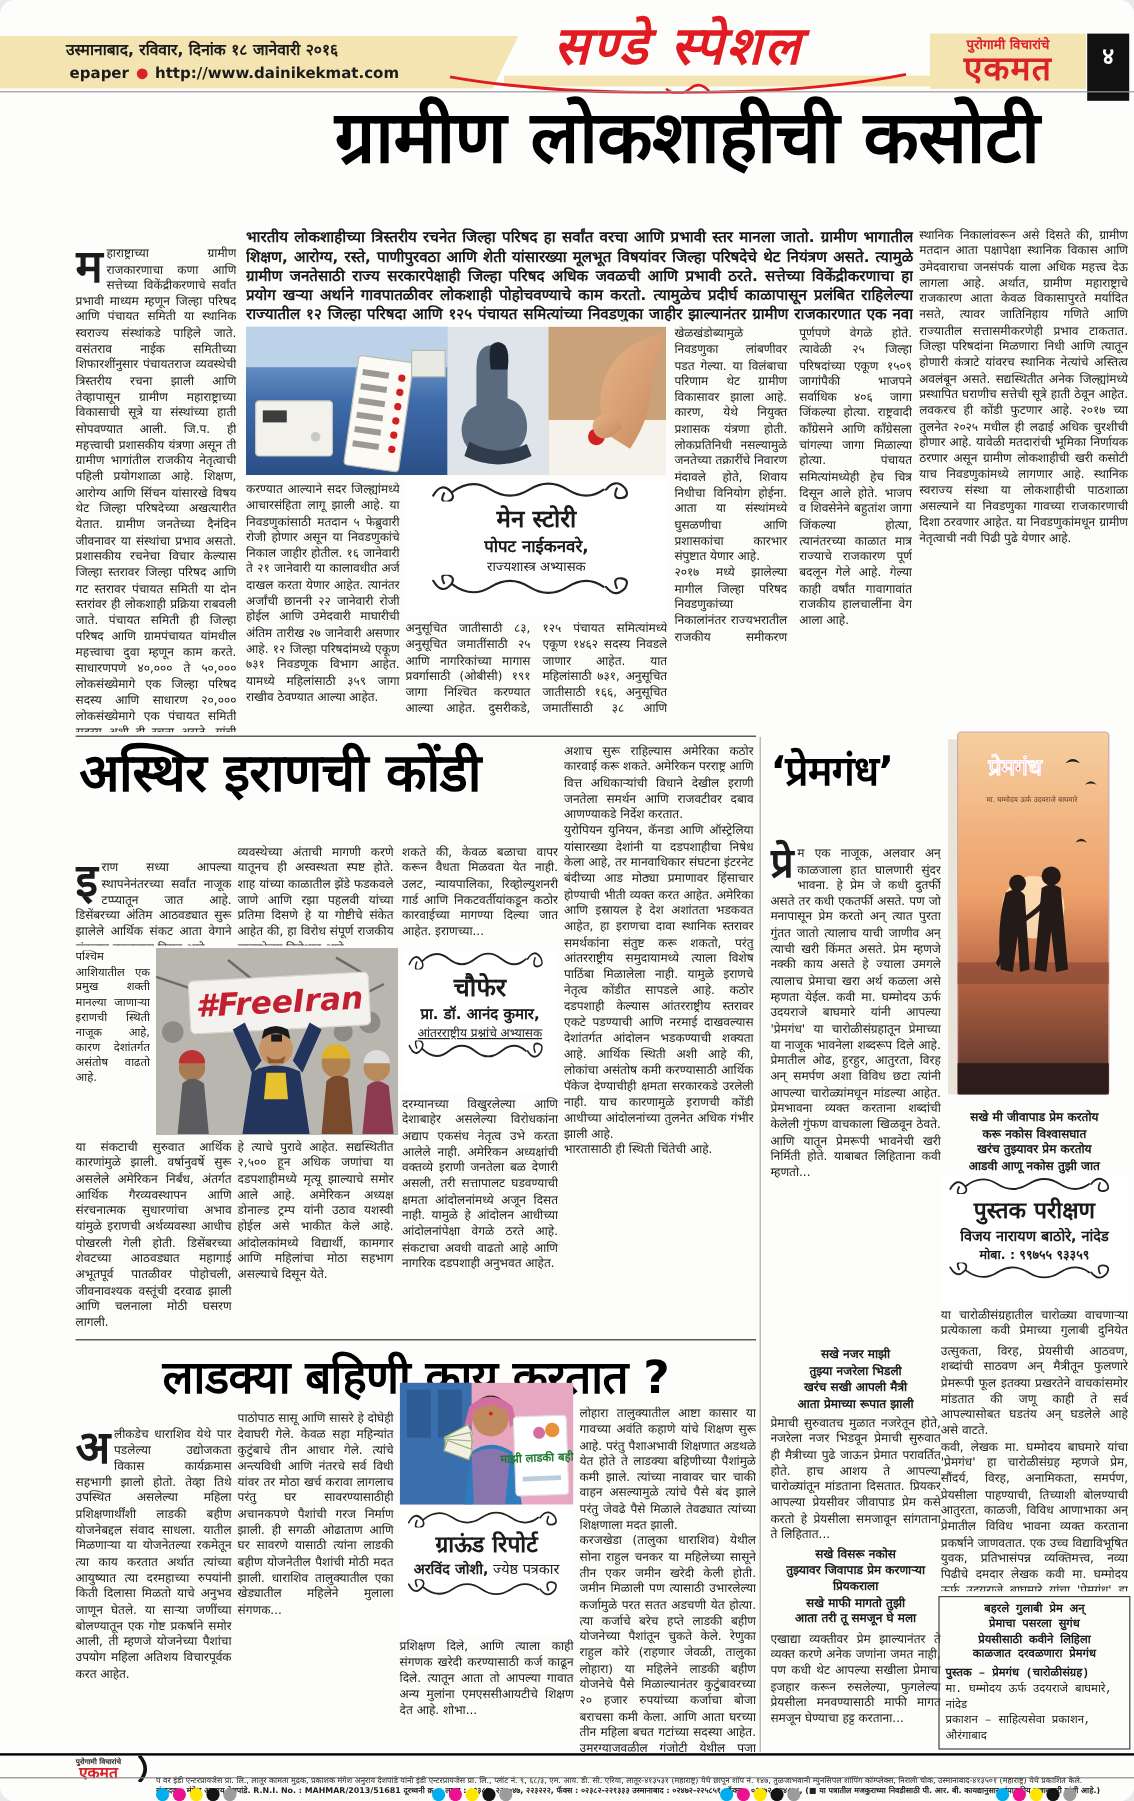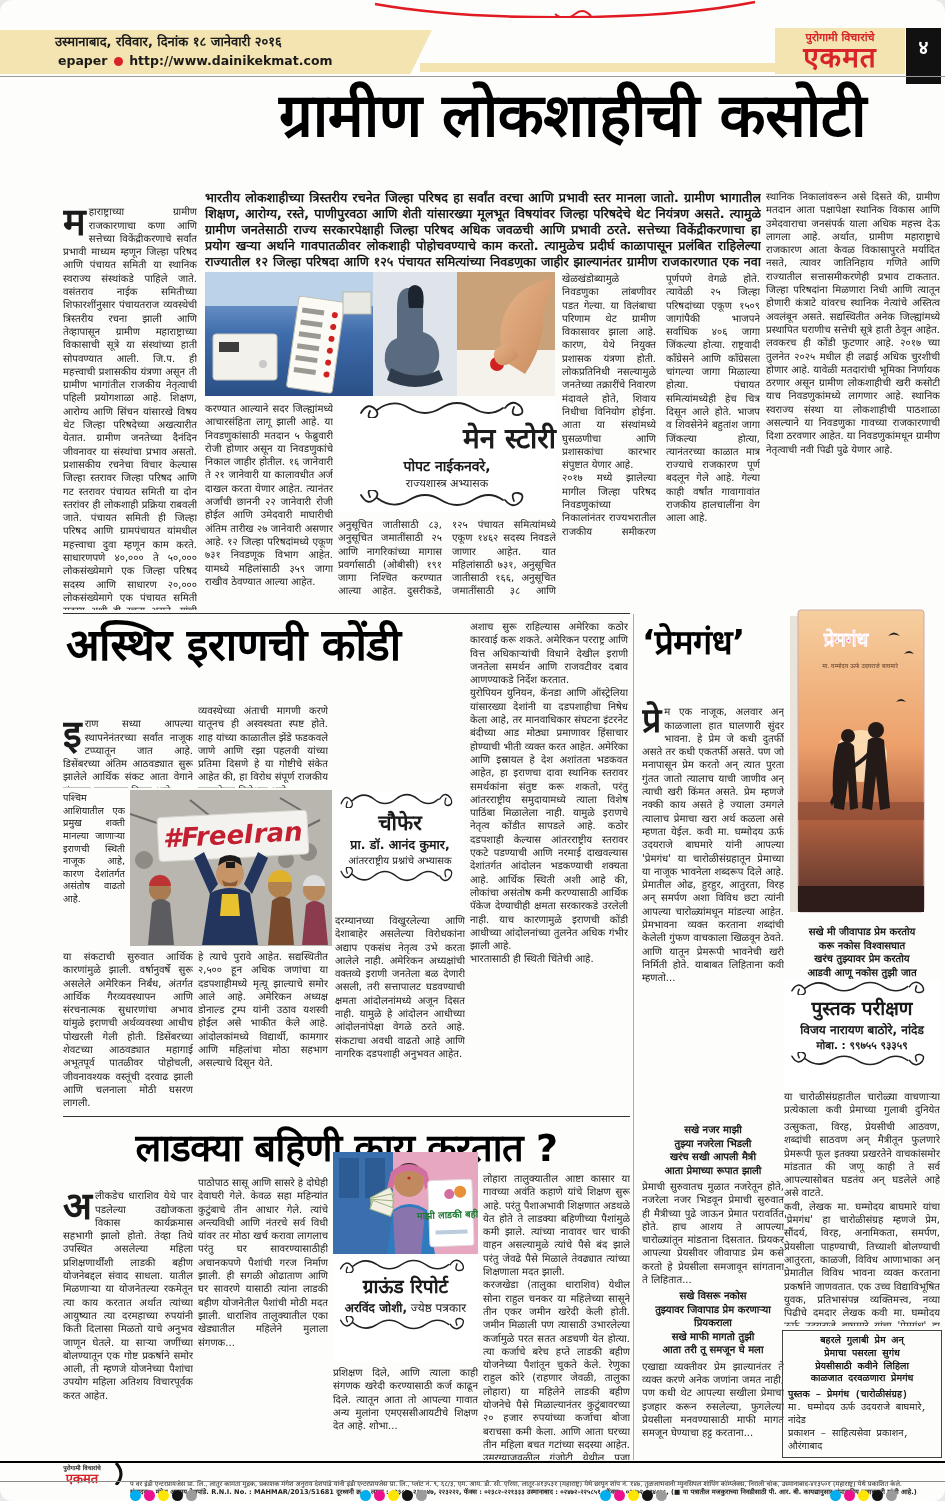--- a/index.html
+++ b/index.html
@@ -43,20 +43,21 @@
 
   <div class="abs bold" style="left:55px;top:32px;font-size:13px;">उस्मानाबाद, रविवार, दिनांक १८ जानेवारी २०१६</div>
 
   <div class="abs" style="left:58px;top:53px;font-size:12.5px;font-weight:bold;">
     <span>epaper</span>
     <span class="dot" style="width:9px;height:9px;background:#d8232a;vertical-align:middle;margin:0 2px;"></span>
     <span style="text-decoration:none;">http://www.dainikekmat.com</span>
   </div>
 
   <div class="abs" style="left:350px;top:6px;width:430px;height:72px;text-align:center;">
+    <span style="font-size:44px;font-weight:bold;font-style:italic;color:#e01b22;letter-spacing:2px;">सण्डे स्पेशल</span>
     <svg width="420" height="18" viewBox="0 0 420 18" style="display:block;margin:-6px auto 0;">
       <path d="M20,4 C120,22 300,22 400,2" fill="none" stroke="#e01b22" stroke-width="2.4"></path>
       <path d="M200,14 q10,8 20,0 q8,-7 16,2" fill="none" stroke="#e01b22" stroke-width="2"></path>
     </svg>
   </div>
 
   <div class="abs center" style="left:775px;top:29px;width:130px;">
     <div style="font-size:11px;font-weight:bold;color:#d8232a;">पुरोगामी विचारांचे</div>
     <div style="font-size:28px;font-weight:bold;color:#d8232a;line-height:1;letter-spacing:1px;">एकमत</div>
   </div>
@@ -127,21 +128,21 @@
     </svg>
   </div>
 
   <div class="abs body-text" style="left:562px;top:272px;width:198px;height:338px;column-count:2;column-gap:10px;">खेळखंडोब्यामुळे निवडणुका लांबणीवर पडत गेल्या. या विलंबाचा परिणाम थेट ग्रामीण विकासावर झाला आहे. कारण, येथे नियुक्त प्रशासक यंत्रणा होती. लोकप्रतिनिधी नसल्यामुळे जनतेच्या तक्रारींचे निवारण मंदावले होते, शिवाय निधीचा विनियोग होईना. आता या संस्थांमध्ये घुसळणीचा आणि प्रशासकांचा कारभार संपुष्टात येणार आहे.
 २०१७ मध्ये झालेल्या मागील जिल्हा परिषद निवडणुकांच्या निकालांनंतर राज्यभरातील राजकीय समीकरण पूर्णपणे वेगळे होते. त्यावेळी २५ जिल्हा परिषदांच्या एकूण १५०९ जागांपैकी भाजपने सर्वाधिक ४०६ जागा जिंकल्या होत्या. राष्ट्रवादी काँग्रेसने आणि काँग्रेसला चांगल्या जागा मिळाल्या होत्या. पंचायत समित्यांमध्येही हेच चित्र दिसून आले होते. भाजप व शिवसेनेने बहुतांश जागा जिंकल्या होत्या, त्यानंतरच्या काळात मात्र राज्याचे राजकारण पूर्ण बदलून गेले आहे. गेल्या काही वर्षांत गावागावांत राजकीय हालचालींना वेग आला आहे.</div>
 
   <div class="abs kicker" style="left:338px;top:400px;width:218px;height:112px;">
     <svg class="flour" width="184" height="18" viewBox="0 0 184 18">
         <use href="#fl"></use>
       </svg>
-    <div class="k-title" style="font-size:28px;text-align:right;">मेन स्टोरी</div>
+    <div class="k-title" style="font-size:20px;">मेन स्टोरी</div>
     <div class="k-author" style="font-size:14px;">पोपट नाईकनवरे,</div>
     <div style="font-size:11px;">राज्यशास्त्र अभ्यासक</div>
     <svg class="flour" width="184" height="18" viewBox="0 0 184 18" style="transform:scaleY(-1);">
         <use href="#fl"></use>
       </svg>
   </div>
 
   <div class="abs body-text" style="left:205px;top:402px;width:128px;height:208px;">करण्यात आल्याने सदर जिल्ह्यांमध्ये आचारसंहिता लागू झाली आहे. या निवडणुकांसाठी मतदान ५ फेब्रुवारी रोजी होणार असून या निवडणुकांचे निकाल जाहीर होतील. १६ जानेवारी ते २१ जानेवारी या कालावधीत अर्ज दाखल करता येणार आहेत. त्यानंतर अर्जांची छाननी २२ जानेवारी रोजी होईल आणि उमेदवारी माघारीची अंतिम तारीख २७ जानेवारी असणार आहे. १२ जिल्हा परिषदांमध्ये एकूण ७३१ निवडणूक विभाग आहेत. यामध्ये महिलांसाठी ३५९ जागा राखीव ठेवण्यात आल्या आहेत.</div>
   <div class="abs body-text" style="left:338px;top:518px;width:218px;height:92px;column-count:2;column-gap:10px;">अनुसूचित जातीसाठी ८३, अनुसूचित जमातींसाठी २५ आणि नागरिकांच्या मागास प्रवर्गासाठी (ओबीसी) १९१ जागा निश्चित करण्यात आल्या आहेत. दुसरीकडे, १२५ पंचायत समित्यांमध्ये एकूण १४६२ सदस्य निवडले जाणार आहेत. यात महिलांसाठी ७३१, अनुसूचित जातीसाठी १६६, अनुसूचित जमातींसाठी ३८ आणि ओबीसी प्रवर्गांसाठी ३४२ जागांचे आरक्षण जाहीर करण्यात आले आहे. या निवडणुकीचे सर्वांत महत्त्वाचे वैशिष्ट्य म्हणजे प्रत्येक मतदाराला दोन मते द्यावी लागणार आहेत. यामध्ये एक मत जिल्हा परिषद विभागाच्या उमेदवारासाठी असेल, तर दुसरे मत पंचायत समिती सदस्यासाठी द्यावे लागेल.</div>
   <div class="abs body-text" style="left:766px;top:190px;width:174px;height:420px;">स्थानिक निकालांवरून असे दिसते की, ग्रामीण मतदान आता पक्षापेक्षा स्थानिक विकास आणि उमेदवाराचा जनसंपर्क याला अधिक महत्त्व देऊ लागला आहे. अर्थात, ग्रामीण महाराष्ट्राचे राजकारण आता केवळ विकासापुरते मर्यादित नसते, त्यावर जातिनिहाय गणिते आणि राज्यातील सत्तासमीकरणेही प्रभाव टाकतात. जिल्हा परिषदांना मिळणारा निधी आणि त्यातून होणारी कंत्राटे यांवरच स्थानिक नेत्यांचे अस्तित्व अवलंबून असते. सद्यस्थितीत अनेक जिल्ह्यांमध्ये प्रस्थापित घराणीच सत्तेची सूत्रे हाती ठेवून आहेत. लवकरच ही कोंडी फुटणार आहे. २०१७ च्या तुलनेत २०२५ मधील ही लढाई अधिक चुरशीची होणार आहे. यावेळी मतदारांची भूमिका निर्णायक ठरणार असून ग्रामीण लोकशाहीची खरी कसोटी याच निवडणुकांमध्ये लागणार आहे. स्थानिक स्वराज्य संस्था या लोकशाहीची पाठशाळा असल्याने या निवडणुका गावच्या राजकारणाची दिशा ठरवणार आहेत. या निवडणुकांमधून ग्रामीण नेतृत्वाची नवी पिढी पुढे येणार आहे.</div>
@@ -151,20 +152,21 @@
   <div class="abs headline" style="left:66px;top:622px;width:470px;font-size:44px;line-height:1.05;white-space:nowrap;">अस्थिर इराणची कोंडी</div>
 
   <div class="abs body-text" style="left:470px;top:620px;width:158px;height:492px;">अशाच सुरू राहिल्यास अमेरिका कठोर कारवाई करू शकते. अमेरिकन परराष्ट्र आणि वित्त अधिकाऱ्यांची विधाने देखील इराणी जनतेला समर्थन आणि राजवटीवर दबाव आणण्याकडे निर्देश करतात.
 युरोपियन युनियन, कॅनडा आणि ऑस्ट्रेलिया यांसारख्या देशांनी या दडपशाहीचा निषेध केला आहे, तर मानवाधिकार संघटना इंटरनेट बंदीच्या आड मोठ्या प्रमाणावर हिंसाचार होण्याची भीती व्यक्त करत आहेत. अमेरिका आणि इस्रायल हे देश अशांतता भडकवत आहेत, हा इराणचा दावा स्थानिक स्तरावर समर्थकांना संतुष्ट करू शकतो, परंतु आंतरराष्ट्रीय समुदायामध्ये त्याला विशेष पाठिंबा मिळालेला नाही. यामुळे इराणचे नेतृत्व कोंडीत सापडले आहे. कठोर दडपशाही केल्यास आंतरराष्ट्रीय स्तरावर एकटे पडण्याची आणि नरमाई दाखवल्यास देशांतर्गत आंदोलन भडकण्याची शक्यता आहे. आर्थिक स्थिती अशी आहे की, लोकांचा असंतोष कमी करण्यासाठी आर्थिक पॅकेज देण्याचीही क्षमता सरकारकडे उरलेली नाही. याच कारणामुळे इराणची कोंडी आधीच्या आंदोलनांच्या तुलनेत अधिक गंभीर झाली आहे.
 भारतासाठी ही स्थिती चिंतेची आहे.</div>
 
   <div class="abs body-text" style="left:63px;top:704px;width:130px;height:84px;">
     <span class="dc">इ</span><span>राण सध्या आपल्या स्थापनेनंतरच्या सर्वांत नाजूक टप्प्यातून जात आहे. डिसेंबरच्या अंतिम आठवड्यात सुरू झालेले आर्थिक संकट आता वेगाने संकटात बदलताना दिसत आहे.</span>
   </div>
   <div class="abs body-text" style="left:198px;top:704px;width:130px;height:84px;">व्यवस्थेच्या अंताची मागणी करणे यातूनच ही अस्वस्थता स्पष्ट होते. शाह यांच्या काळातील झेंडे फडकवले जाणे आणि रझा पहलवी यांच्या प्रतिमा दिसणे हे या गोष्टीचे संकेत आहेत की, हा विरोध संपूर्ण राजकीय व्यवस्थेच्या विरोधात आहे.</div>
+  <div class="abs body-text" style="left:335px;top:704px;width:130px;height:86px;">शकते की, केवळ बळाचा वापर करून वैधता मिळवता येत नाही. उलट, न्यायपालिका, रिव्होल्युशनरी गार्ड आणि निकटवर्तीयांकडून कठोर कारवाईच्या मागण्या दिल्या जात आहेत. इराणच्या...</div>
 
   <div class="abs photo-frame" style="left:130px;top:790px;width:202px;height:156px;">
     <svg width="202" height="156" viewBox="0 0 202 156">
       <rect width="202" height="156" fill="#b9b6b0"></rect>
       <g fill="#8e8b85">
         <circle cx="14" cy="70" r="9"></circle>
           <circle cx="36" cy="64" r="8"></circle>
           <circle cx="178" cy="62" r="9"></circle>
           <circle cx="156" cy="70" r="8"></circle>
       </g>
@@ -193,21 +195,21 @@
   </div>
 
   <div class="abs body-text" style="left:63px;top:792px;width:62px;height:152px;font-size:9.5px;">पश्चिम आशियातील एक प्रमुख शक्ती मानल्या जाणाऱ्या इराणची स्थिती नाजूक आहे, कारण देशांतर्गत असंतोष वाढतो आहे.</div>
 
   <div class="abs kicker" style="left:335px;top:792px;width:130px;height:118px;">
     <svg class="flour" width="126" height="16" viewBox="0 0 184 18" preserveAspectRatio="none">
         <use href="#fl"></use>
       </svg>
     <div class="k-title" style="font-size:21px;">चौफेर</div>
     <div class="k-author" style="font-size:12.5px;">प्रा. डॉ. आनंद कुमार,</div>
-    <div style="font-size:10px;">आंतरराष्ट्रीय प्रश्नांचे अभ्यासक</div>
+    <div style="font-size:10px;text-decoration:underline;">आंतरराष्ट्रीय प्रश्नांचे अभ्यासक</div>
     <svg class="flour" width="126" height="16" viewBox="0 0 184 18" preserveAspectRatio="none" style="transform:scaleY(-1);">
         <use href="#fl"></use>
       </svg>
   </div>
 
   <div class="abs body-text" style="left:63px;top:950px;width:130px;height:162px;">या संकटाची सुरुवात आर्थिक कारणांमुळे झाली. वर्षानुवर्षे सुरू असलेले अमेरिकन निर्बंध, अंतर्गत आर्थिक गैरव्यवस्थापन आणि संरचनात्मक सुधारणांचा अभाव यांमुळे इराणची अर्थव्यवस्था आधीच पोखरली गेली होती. डिसेंबरच्या शेवटच्या आठवड्यात महागाई अभूतपूर्व पातळीवर पोहोचली, जीवनावश्यक वस्तूंची दरवाढ झाली आणि चलनाला मोठी घसरण लागली.</div>
   <div class="abs body-text" style="left:198px;top:950px;width:130px;height:162px;">हे त्याचे पुरावे आहेत. सद्यस्थितीत २,५०० हून अधिक जणांचा या दडपशाहीमध्ये मृत्यू झाल्याचे समोर आले आहे. अमेरिकन अध्यक्ष डोनाल्ड ट्रम्प यांनी उठाव यशस्वी होईल असे भाकीत केले आहे. आंदोलकांमध्ये विद्यार्थी, कामगार आणि महिलांचा मोठा सहभाग असल्याचे दिसून येते.</div>
   <div class="abs body-text" style="left:335px;top:914px;width:130px;height:198px;">दरम्यानच्या विखुरलेल्या आणि देशाबाहेर असलेल्या विरोधकांना अद्याप एकसंध नेतृत्व उभे करता आलेले नाही. अमेरिकन अध्यक्षांची वक्तव्ये इराणी जनतेला बळ देणारी असली, तरी सत्तापालट घडवण्याची क्षमता आंदोलनांमध्ये अजून दिसत नाही. यामुळे हे आंदोलन आधीच्या आंदोलनांपेक्षा वेगळे ठरते आहे. संकटाचा अवधी वाढतो आहे आणि नागरिक दडपशाही अनुभवत आहेत.</div>
 
   <div class="abs" style="left:633px;top:614px;width:1px;height:846px;background:#aaa;"></div>

